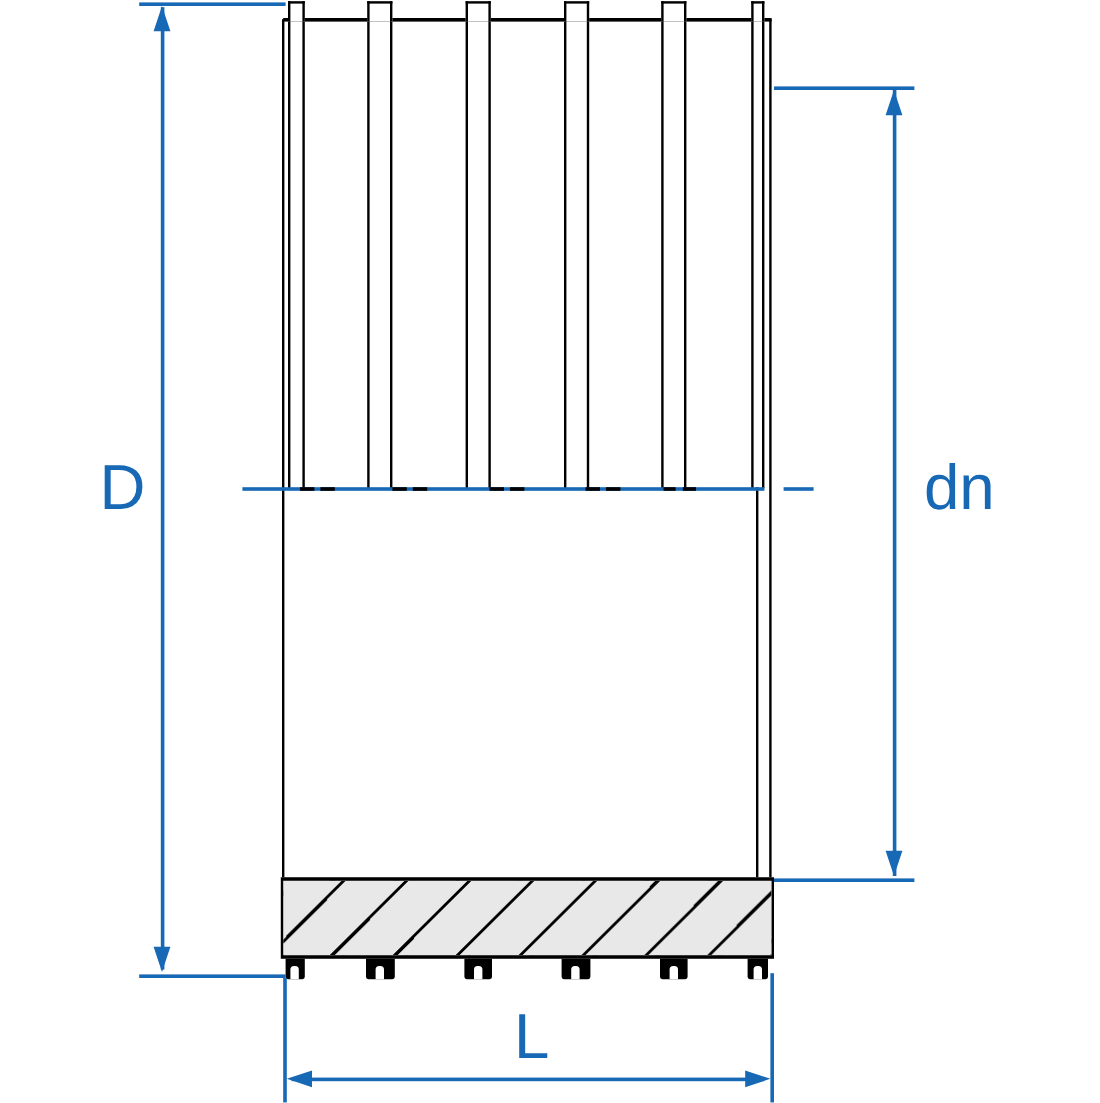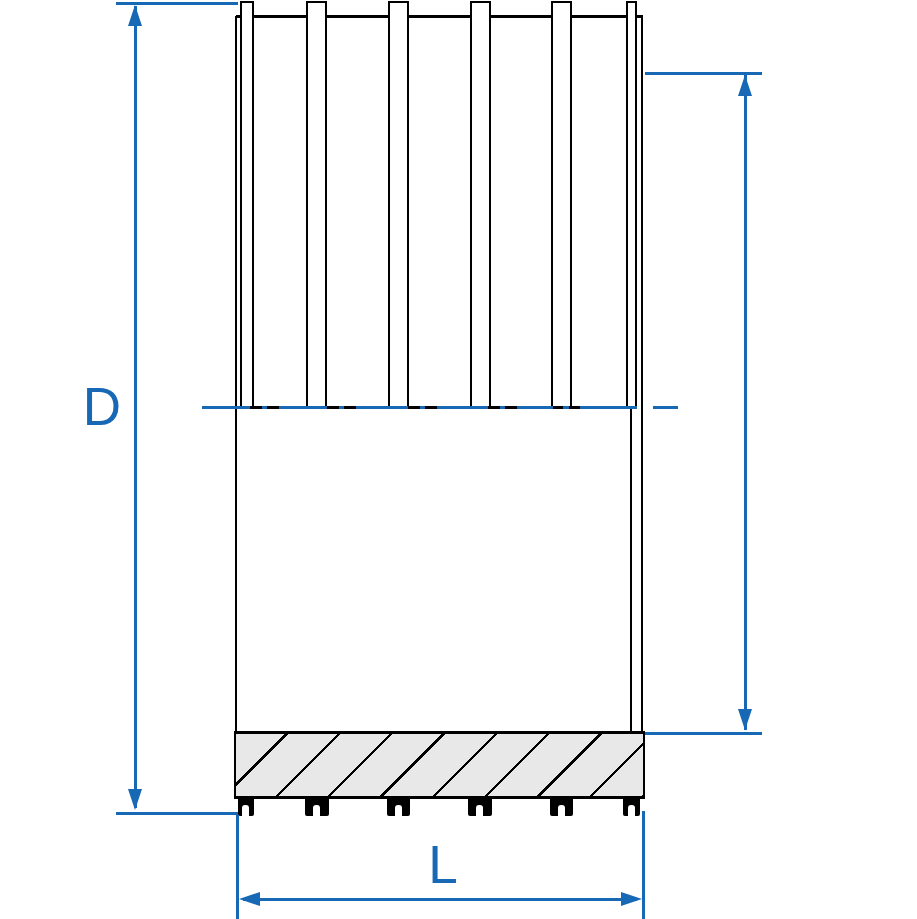--- a/index.html
+++ b/index.html
@@ -83,20 +83,21 @@
   <div class="blu" style="left:133.5px;top:6px;width:3px;height:802px;"></div>
   <div class="arr" style="left:128px;top:5px;border-left:7px solid transparent;border-right:7px solid transparent;border-bottom:21px solid #1768b5;"></div>
   <div class="arr" style="left:128px;top:789px;border-left:7px solid transparent;border-right:7px solid transparent;border-top:21px solid #1768b5;"></div>
   <div class="lbl" style="left:80px;top:380px;width:44px;text-align:center;">D</div>
 
   <div class="blu" style="left:645px;top:71.5px;width:117px;height:3px;"></div>
   <div class="blu" style="left:645px;top:731.5px;width:117px;height:3px;"></div>
   <div class="blu" style="left:743.5px;top:75px;width:3px;height:655px;"></div>
   <div class="arr" style="left:738px;top:74.5px;border-left:7px solid transparent;border-right:7px solid transparent;border-bottom:21px solid #1768b5;"></div>
   <div class="arr" style="left:738px;top:709px;border-left:7px solid transparent;border-right:7px solid transparent;border-top:21px solid #1768b5;"></div>
+  <div class="lbl" style="left:770px;top:380px;width:80px;text-align:left;">dn</div>
 
   <div class="blu" style="left:235.5px;top:814.5px;width:3px;height:104.5px;"></div>
   <div class="blu" style="left:641.5px;top:811px;width:3px;height:108px;"></div>
   <div class="blu" style="left:243px;top:897.5px;width:394px;height:3px;"></div>
   <div class="arr" style="left:238.5px;top:892px;border-top:7px solid transparent;border-bottom:7px solid transparent;border-right:21px solid #1768b5;"></div>
   <div class="arr" style="left:620.5px;top:892px;border-top:7px solid transparent;border-bottom:7px solid transparent;border-left:21px solid #1768b5;"></div>
   <div class="lbl" style="left:410px;top:838px;width:66px;text-align:center;">L</div>
 
 </div>
 

